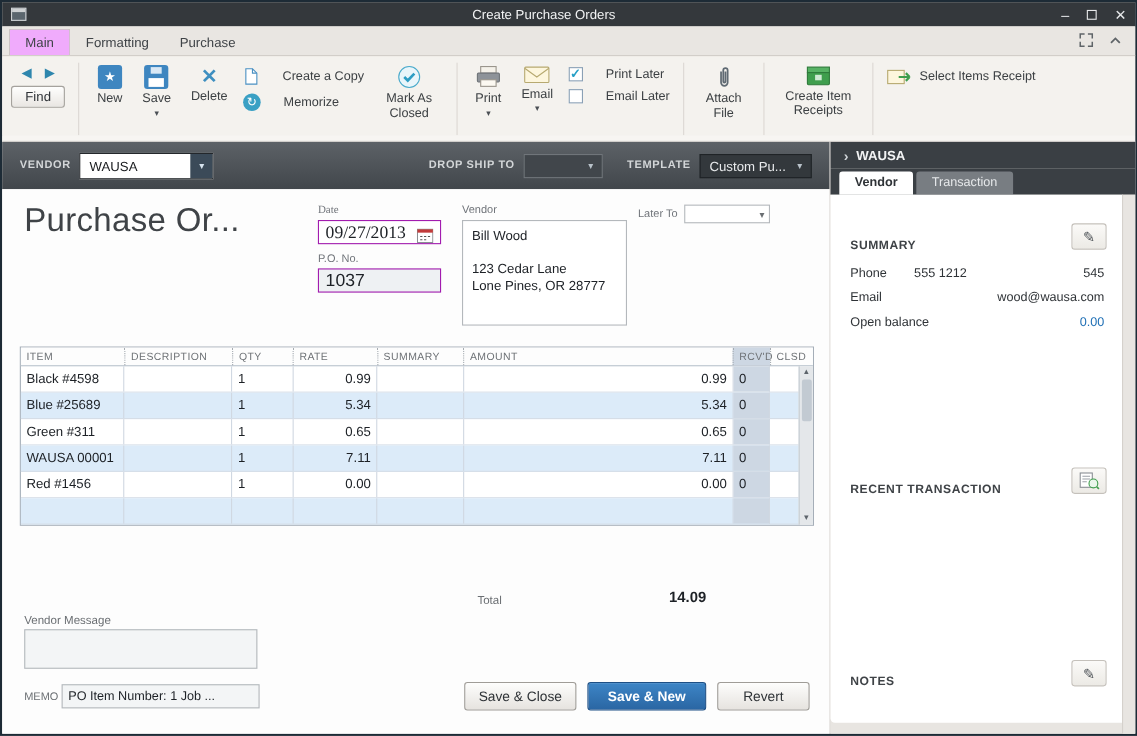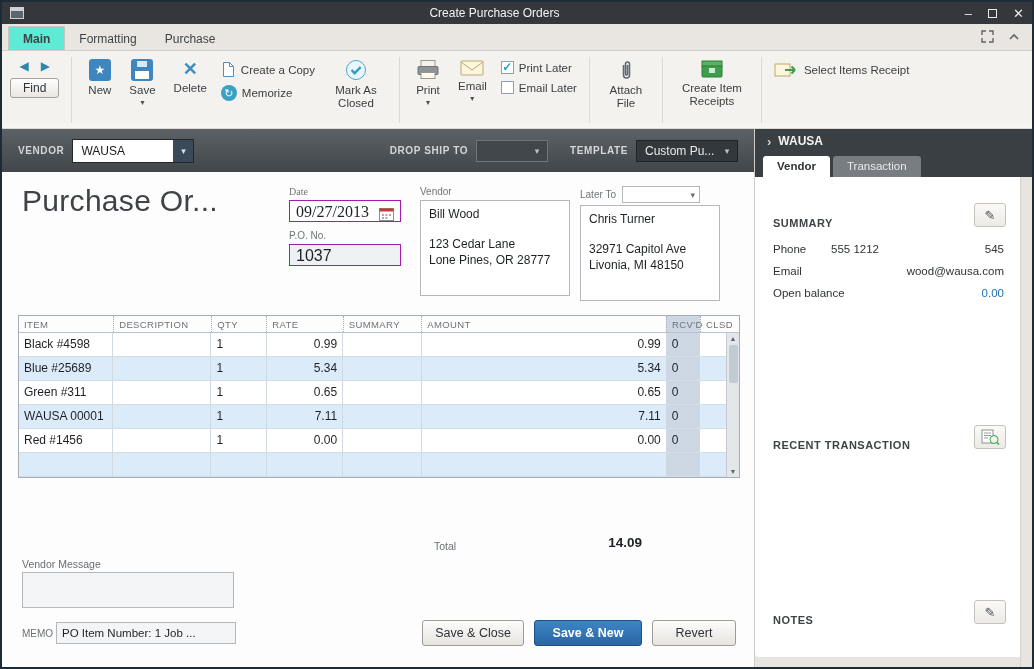--- a/index.html
+++ b/index.html
@@ -11,40 +11,40 @@
   .titlebar { height:22px; background:#34383c; display:flex; align-items:center; padding:0 8px; flex:0 0 auto; }
   .win-icon { width:14px; height:12px; border:1px solid #cfd2d4; background:#5b666e; position:relative; }
   .win-icon::after { content:""; position:absolute; left:0; top:0; right:0; height:3px; background:#cfd2d4; }
   .titlebar-title { flex:1; text-align:center; color:#f2f3f4; font-size:12px; }
   .win-controls { display:flex; gap:16px; align-items:center; color:#e8eaec; font-size:13px; }
   .maxi { width:9px; height:9px; border:1px solid #e8eaec; display:inline-block; }
 
   
   .ribbon-tabs { height:27px; background:#e9e6e2; display:flex; align-items:flex-end; padding:0 6px; border-bottom:1px solid #d2cec9; flex:0 0 auto; position:relative; }
   .rtab { padding:5px 14px 4px; font-size:12px; color:#3f4347; }
-  .rtab.active { background:#5eead4; border:1px solid #c8c4bf; border-bottom:none; font-weight:bold; border-radius:2px 2px 0 0; }
+  .rtab.active { background:#f0abfc; border:1px solid #c8c4bf; border-bottom:none; font-weight:normal; border-radius:2px 2px 0 0; }
   .ribbon-right { position:absolute; right:12px; top:6px; display:flex; gap:14px; align-items:center; }
 
   
   .toolbar { height:72px; background:#f4f2ee; display:flex; align-items:flex-start; padding:6px 8px 0; gap:10px; flex:0 0 auto; }
   .toolbar-gap { height:6px; background:#f7f5f2; border-bottom:1px solid #dcd8d3; flex:0 0 auto; }
   .tb-sep { width:1px; align-self:stretch; background:#dcd8d3; margin:0 2px; }
   .tb-item { display:flex; flex-direction:column; align-items:center; gap:3px; font-size:11.5px; color:#3c4043; padding:2px 4px; cursor:default; }
   .tb-label { text-align:center; line-height:1.15; }
   .tb-caret { font-size:8px; color:#4a4f54; line-height:5px; }
   .icon-box { width:22px; height:22px; border-radius:3px; background:#3e86c0; color:#fff; display:flex; align-items:center; justify-content:center; font-size:12px; position:relative; }
   .icon-save-top { position:absolute; top:2px; left:6px; width:10px; height:6px; background:#d9e8f5; }
   .icon-save-bot { position:absolute; bottom:2px; left:4px; width:14px; height:8px; background:#fff; }
   .icon-del { color:#3e8fc0; font-size:18px; font-weight:bold; line-height:20px; }
   .icon-mem { width:16px; height:16px; border-radius:50%; background:#3aa0c4; color:#fff; font-size:11px; line-height:16px; text-align:center; }
   .tb-find { display:flex; flex-direction:column; align-items:center; gap:5px; padding-top:2px; }
   .find-arrows { display:flex; gap:12px; color:#2e86ad; font-size:12px; }
   .find-btn { border:1px solid #a5a29d; border-radius:3px; background:linear-gradient(#fefefd,#e9e6e2); font-size:12px; color:#2f3337; padding:2px 12px; font-family:inherit; }
   .stack { display:flex; flex-direction:column; gap:7px; padding-top:4px; }
-  .stack .srow { display:flex; align-items:center; gap:5px; font-size:11.5px; color:#3c4043; }
+  .stack .srow { display:flex; align-items:center; gap:21px; font-size:11.5px; color:#3c4043; }
   .checkbox { width:13px; height:13px; border:1px solid #8aa0b5; background:#fff; display:flex; align-items:center; justify-content:center; }
   .checkbox .chk { color:#27a0c6; font-size:12px; font-weight:bold; line-height:1; margin-top:-2px; }
 
   
   .content { flex:1; display:flex; min-height:0; }
   .left-pane { width:753px; display:flex; flex-direction:column; border-right:1px solid #cfccc7; }
 
   
   .vendor-bar { height:43px; background:linear-gradient(#5d6267,#41464b); display:flex; align-items:center; padding:0 16px; flex:0 0 auto; }
   .vb-label { font-size:10px; font-weight:bold; letter-spacing:.6px; color:#d3d6d8; margin-right:8px; white-space:nowrap; }
@@ -316,26 +316,20 @@
           </div>
         </div>
 
         <div class="addr-group ship-group">
           <div class="ship-label-row">
             <span class="fld-label" style="margin:0;">Later To</span>
             <span class="mini-dd">
                 <span>▾</span>
               </span>
           </div>
-          <div class="addr-box">
-            <div>Chris Turner</div>
-            <div class="addr-gap"></div>
-            <div>32971 Capitol Ave</div>
-            <div>Livonia, MI 48150</div>
-          </div>
         </div>
 
         <div class="po-table">
           <div class="thead">
             <div class="th c-item">ITEM</div>
             <div class="th c-desc">DESCRIPTION</div>
             <div class="th c-qty">QTY</div>
             <div class="th c-rate">RATE</div>
             <div class="th c-cust">SUMMARY</div>
             <div class="th c-amt">AMOUNT</div>

